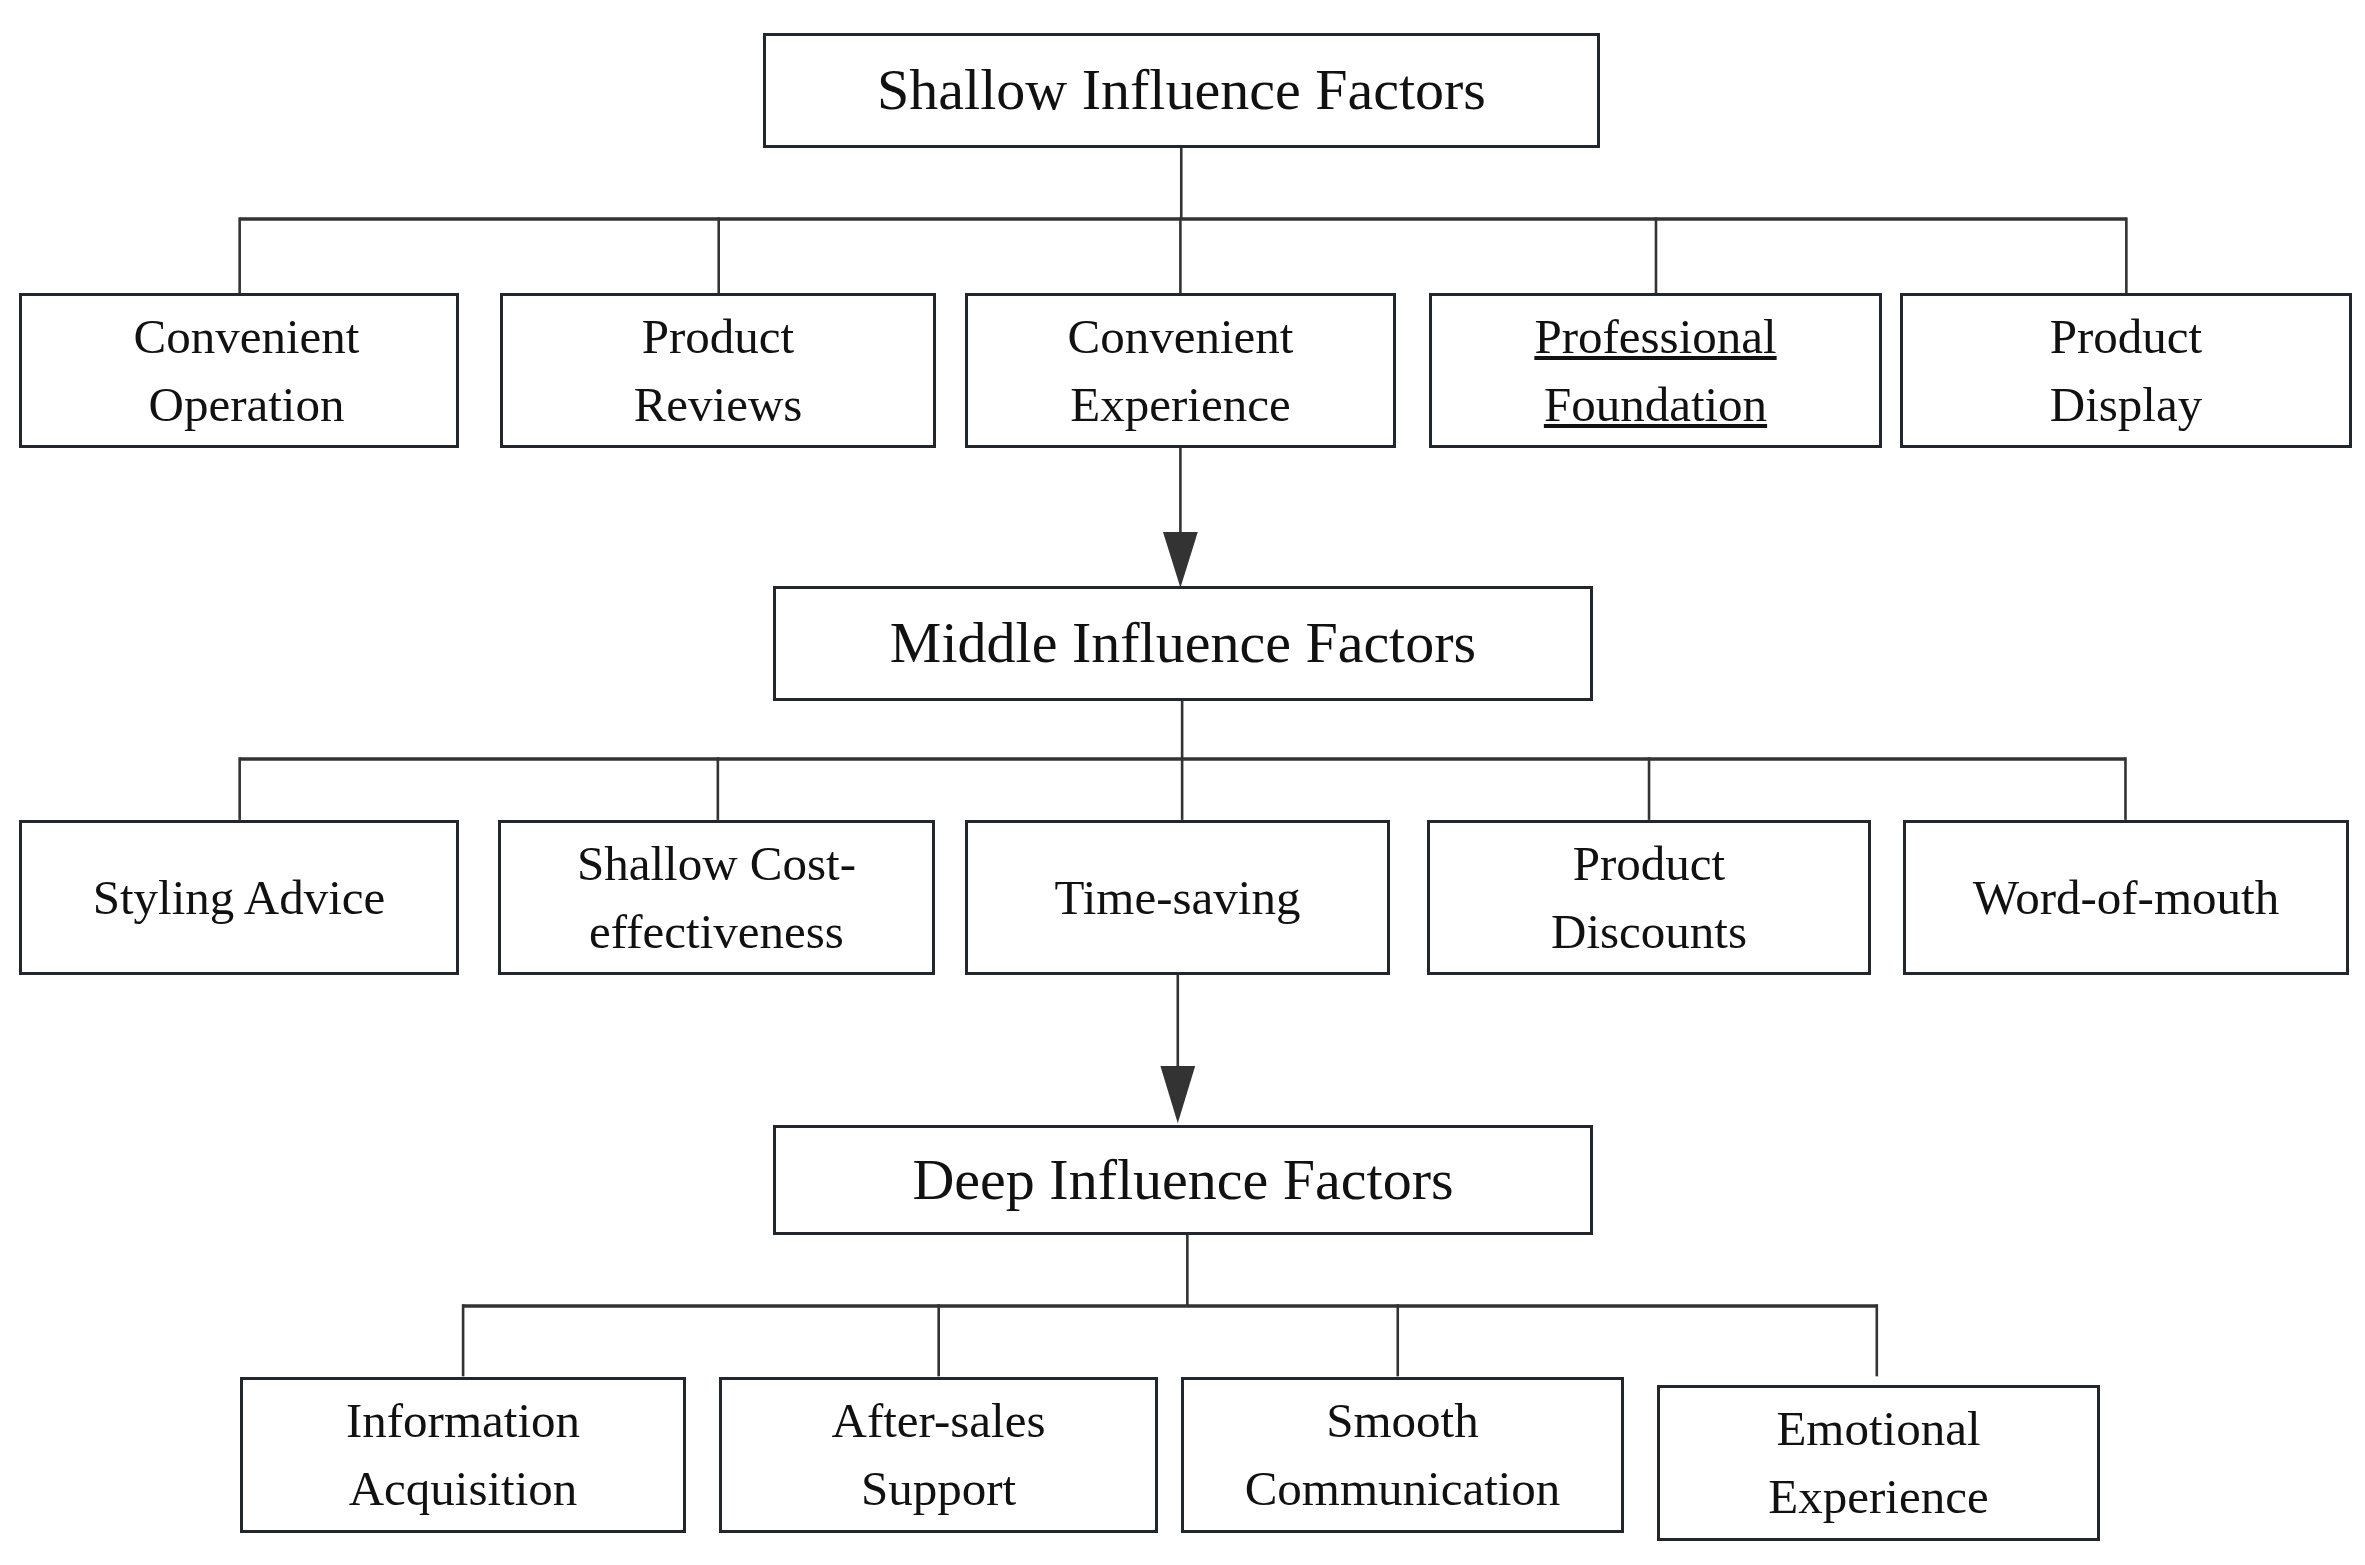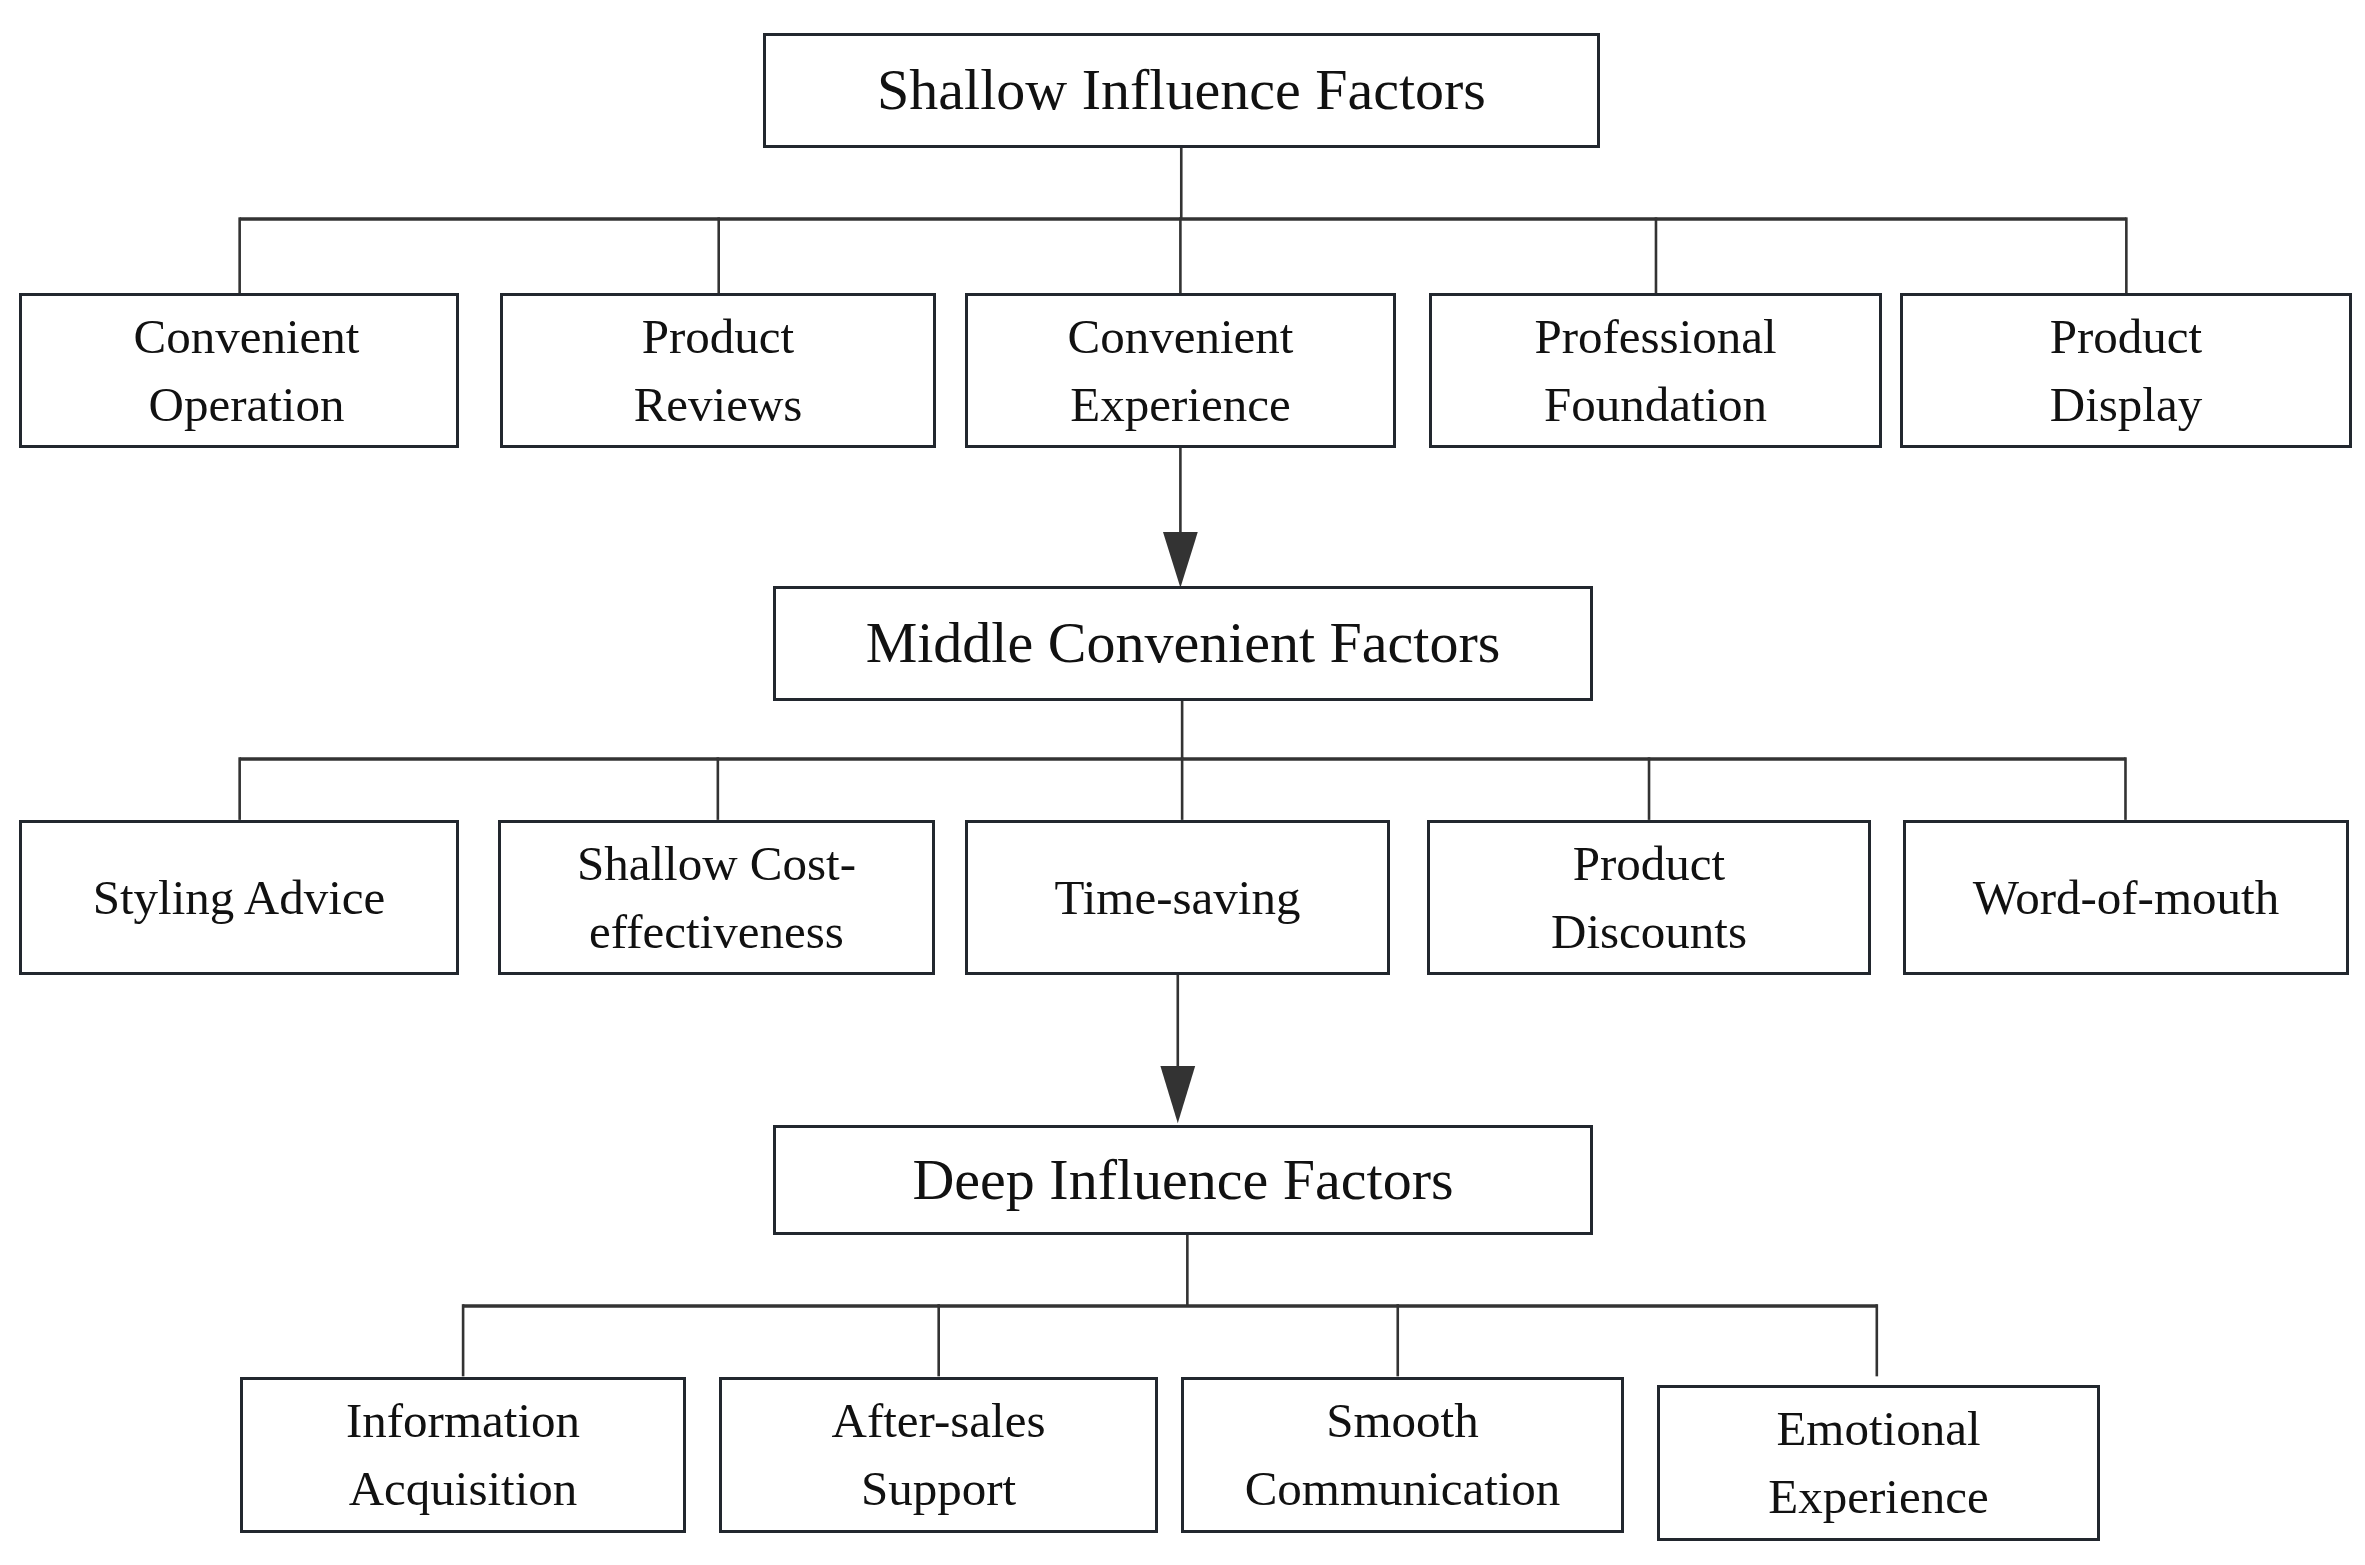--- a/index.html
+++ b/index.html
@@ -34,21 +34,21 @@
 
   
   .n-shallow { left: 763px;  top: 33px;   width: 837px; height: 115px; }
   .n-middle  { left: 773px;  top: 586px;  width: 820px; height: 115px; }
   .n-deep    { left: 773px;  top: 1125px; width: 820px; height: 110px; }
 
   
   .n-r1c1 { left: 19px;   top: 293px; width: 440px; height: 155px; padding-left: 15px; }
   .n-r1c2 { left: 500px;  top: 293px; width: 436px; height: 155px; }
   .n-r1c3 { left: 965px; top: 293px; width: 431px; height: 155px; }
-  .n-r1c4 { left: 1429px; top: 293px; width: 453px; height: 155px; }
+  .n-r1c4 { left: 1429px; top: 293px; width: 453px; height: 155px; text-decoration: underline; }
   .n-r1c5 { left: 1900px; top: 293px; width: 452px; height: 155px; }
 
   
   .n-r2c1 { left: 19px;   top: 820px; width: 440px; height: 155px; }
   .n-r2c2 { left: 498px;  top: 820px; width: 437px; height: 155px; }
   .n-r2c3 { left: 965px; top: 820px; width: 425px; height: 155px; }
   .n-r2c4 { left: 1427px; top: 820px; width: 444px; height: 155px; }
   .n-r2c5 { left: 1903px; top: 820px; width: 446px; height: 155px; }
 
   
@@ -98,21 +98,21 @@
       <path d="M1365 1419 V1502" stroke-width="3"></path>
       <path d="M532 1502 H2158" stroke-width="4"></path>
       <path d="M532 1500 V1583" stroke-width="3"></path>
       <path d="M1079 1500 V1583" stroke-width="3"></path>
       <path d="M1607 1500 V1583" stroke-width="3"></path>
       <path d="M2158 1500 V1583" stroke-width="3"></path>
     </g>
   </svg>
 
   <div class="node header-node n-shallow">Shallow Influence Factors</div>
-  <div class="node header-node n-middle">Middle Convenient Factors</div>
+  <div class="node header-node n-middle">Middle Influence Factors</div>
   <div class="node header-node n-deep">Deep Influence Factors</div>
 
   <div class="node n-r1c1">Convenient
 Operation</div>
   <div class="node n-r1c2">Product
 Reviews</div>
   <div class="node n-r1c3">Convenient
 Experience</div>
   <div class="node n-r1c4">Professional
 Foundation</div>

